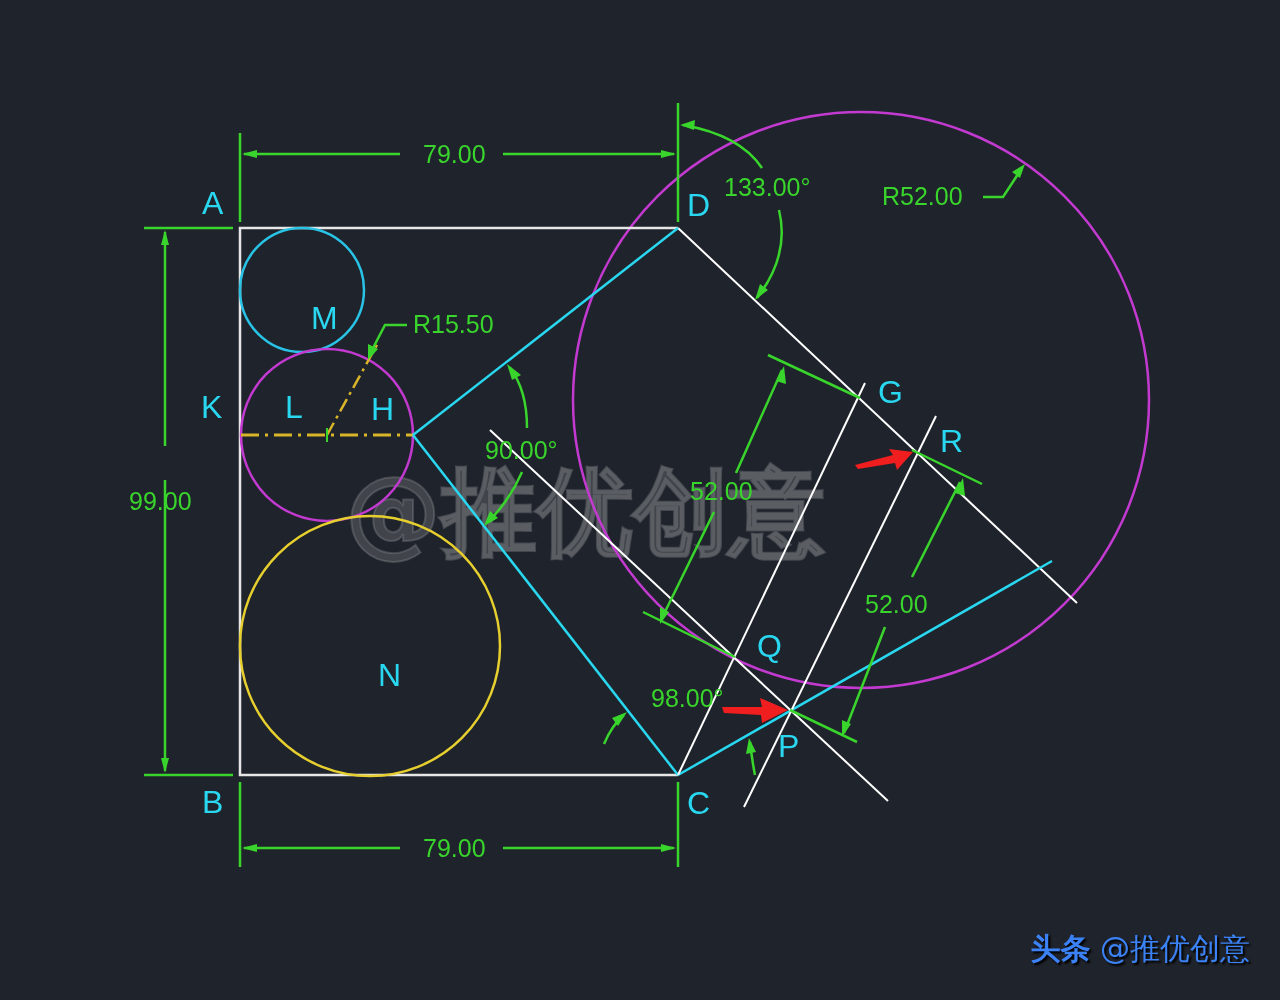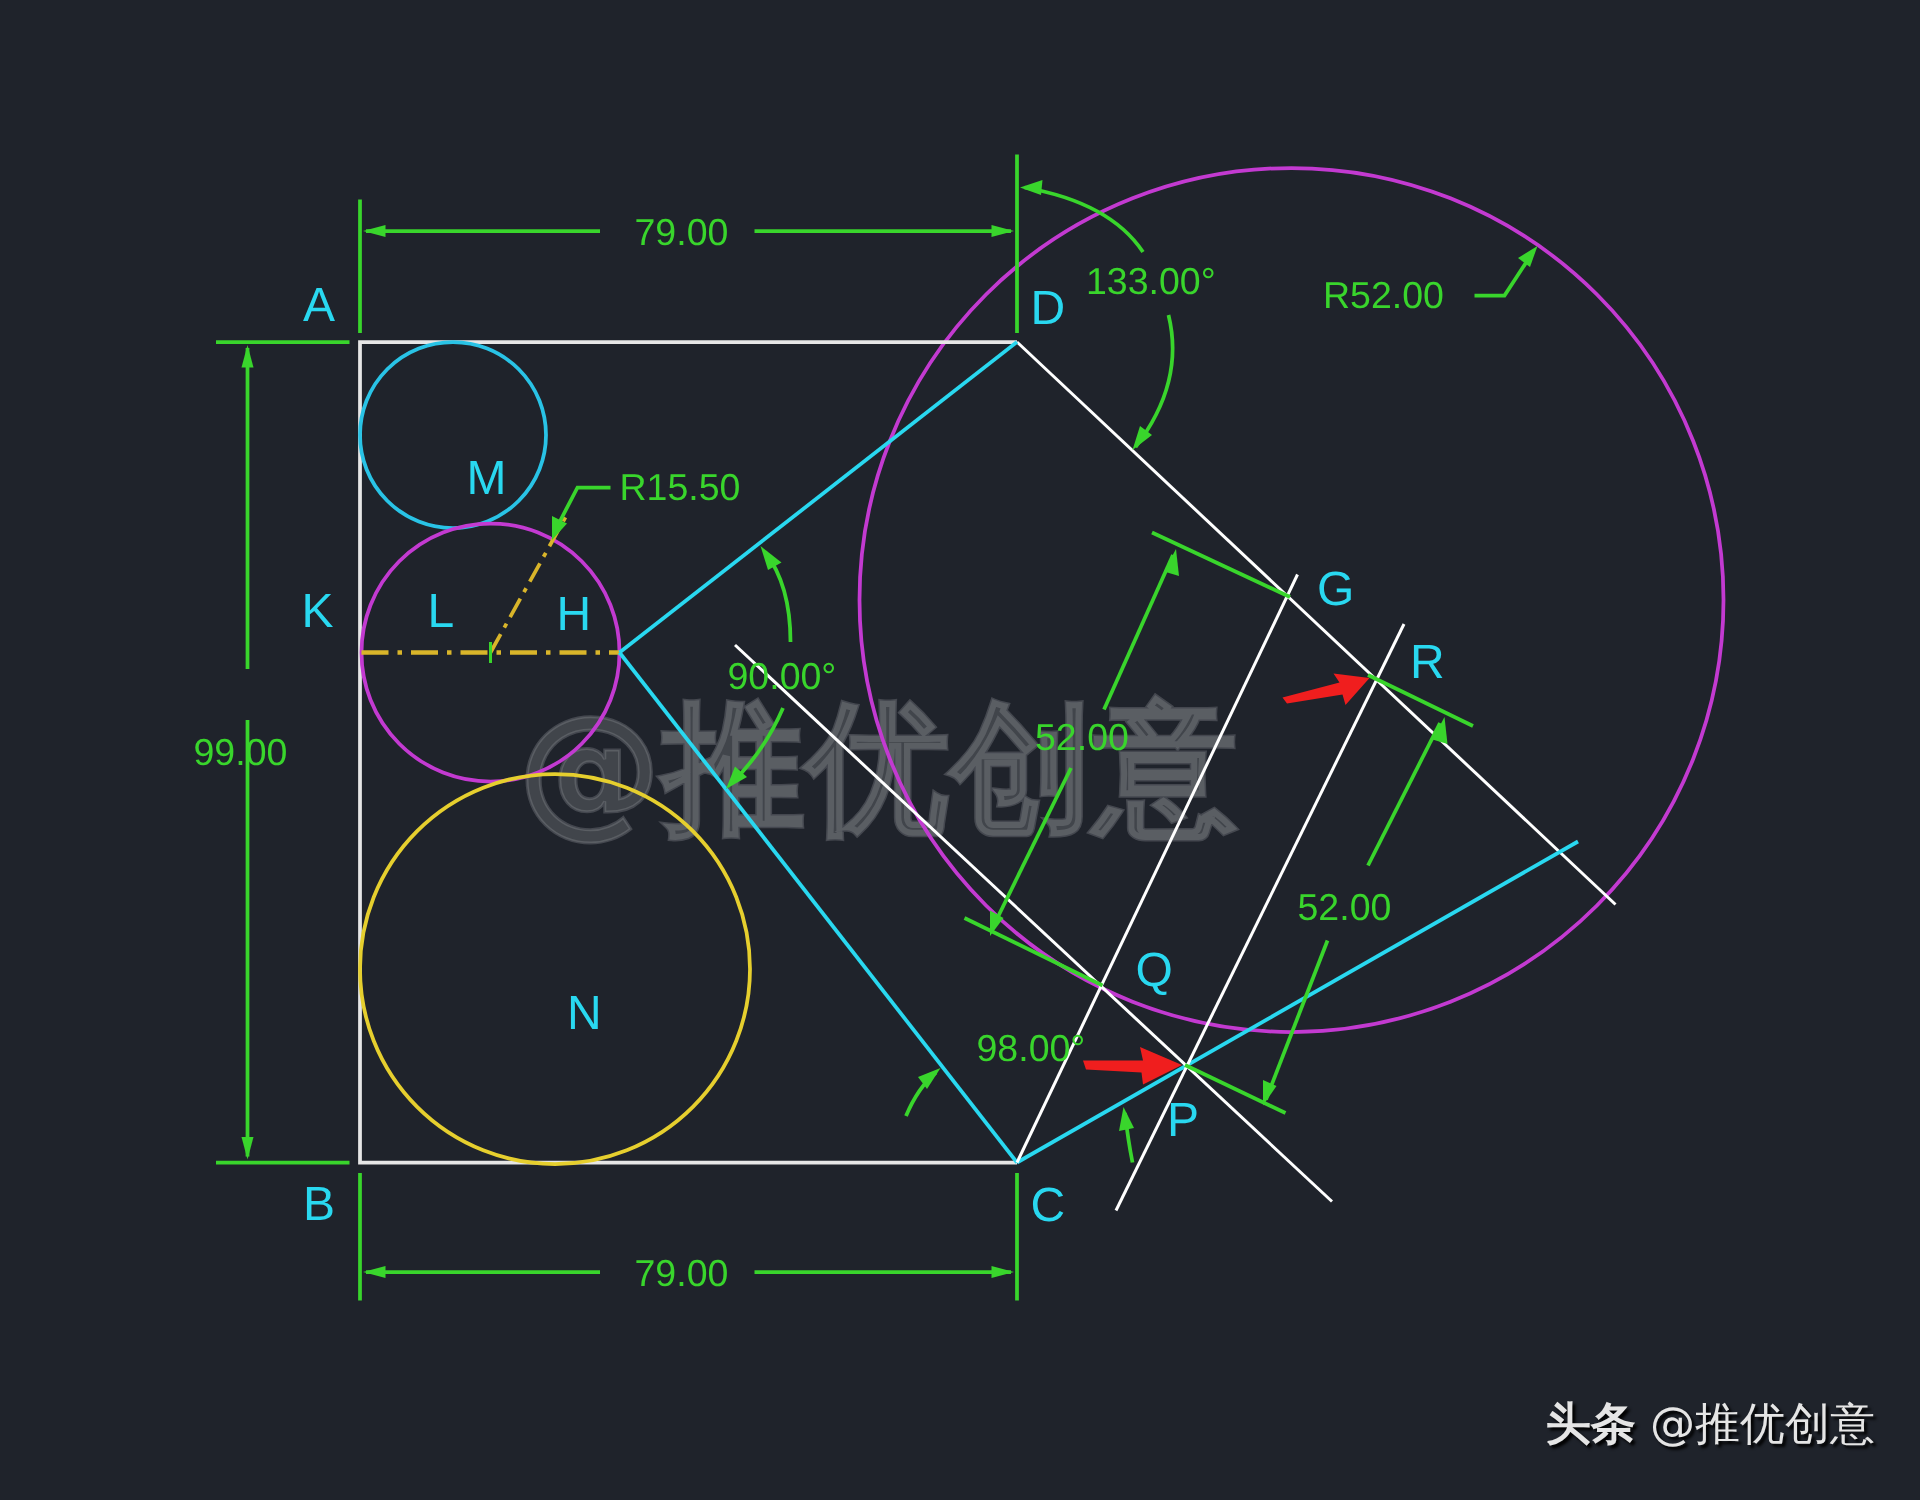--- a/index.html
+++ b/index.html
@@ -1,21 +1,21 @@
 <!DOCTYPE html>
 <html><head>
 <meta charset="utf-8">
 <style>
   html,body{margin:0;padding:0;background:#1f232b;}
   body{width:1280px;height:1000px;position:relative;overflow:hidden;font-family:"Liberation Sans",sans-serif;}
   #canvas{position:absolute;left:0;top:0;}
   .lbl{font-family:"Liberation Sans",sans-serif;font-size:32px;fill:#29d8f0;}
   .dim{font-family:"Liberation Sans",sans-serif;font-size:25px;fill:#39d52c;}
   .wm{font-family:"DejaVu Sans",sans-serif;font-size:96px;font-weight:bold;fill:#6b6e74;fill-opacity:0.45;stroke:#8a8d92;stroke-opacity:0.35;stroke-width:2;}
-  .footer{position:absolute;right:30px;bottom:30px;font-family:"DejaVu Sans",sans-serif;font-size:30px;color:#e5e5e5;text-shadow:2px 2px 2px #000;}
+  .footer{position:absolute;right:30px;bottom:30px;font-family:"DejaVu Sans",sans-serif;font-size:30px;color:#3b82f6;text-shadow:2px 2px 2px #000;}
   .footer b{font-weight:bold;}
 </style>
 </head>
 <body>
 
 <svg id="canvas" width="1280" height="1000" viewBox="0 0 1280 1000">
 
   <text class="wm" x="345" y="545">@推优创意</text>
 
   <circle cx="861" cy="400" r="288" fill="none" stroke="#c33ad1" stroke-width="2.5"></circle>

